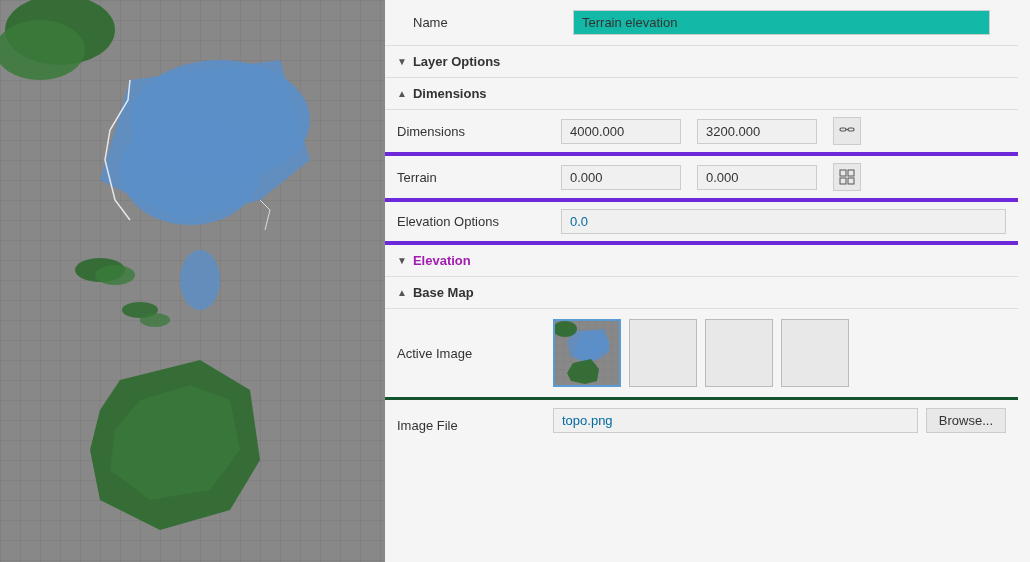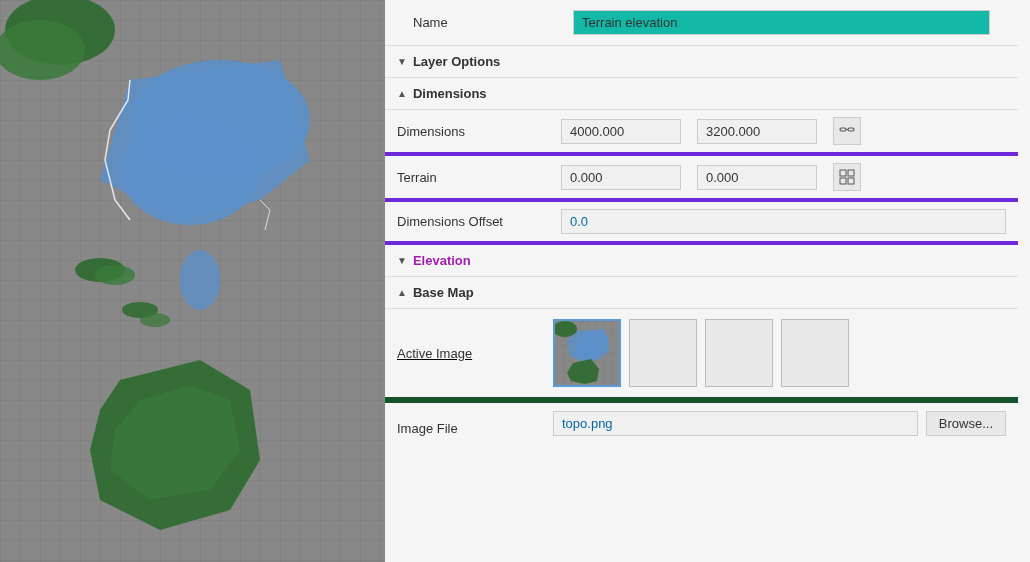--- a/index.html
+++ b/index.html
@@ -155,23 +155,22 @@
       cursor: pointer;
       flex-shrink: 0;
       font-size: 11px;
     }
 
     
     .active-image-row {
       display: flex;
       align-items: center;
       padding: 10px 12px;
-      border-bottom: 6px solid #14532d;
+      border-bottom: 3px solid #14532d;
       gap: 8px;
-      text-decoration: underline;
     }
 
     .image-thumbnail {
       width: 68px;
       height: 68px;
       border: 2px solid #5b9bd5;
       overflow: hidden;
       flex-shrink: 0;
       background: #ccc;
     }
@@ -278,21 +277,21 @@
           <svg width="16" height="16" viewBox="0 0 16 16">
             <rect x="1" y="1" width="6" height="6" fill="none" stroke="#555" stroke-width="1"></rect>
             <rect x="9" y="1" width="6" height="6" fill="none" stroke="#555" stroke-width="1"></rect>
             <rect x="1" y="9" width="6" height="6" fill="none" stroke="#555" stroke-width="1"></rect>
             <rect x="9" y="9" width="6" height="6" fill="none" stroke="#555" stroke-width="1"></rect>
           </svg>
         </div>
       </div>
 
       <div class="prop-row">
-        <span class="prop-label">Dimensions Offset</span>
+        <span class="prop-label">Elevation Options</span>
         <input class="prop-input-wide" type="text" value="0.0" style="">
       </div>
     </div>
 
     <div class="section-header">
       <span class="chevron">▼</span>
       <span class="section-title red">Elevation</span>
     </div>
 
     <div class="section-header">

